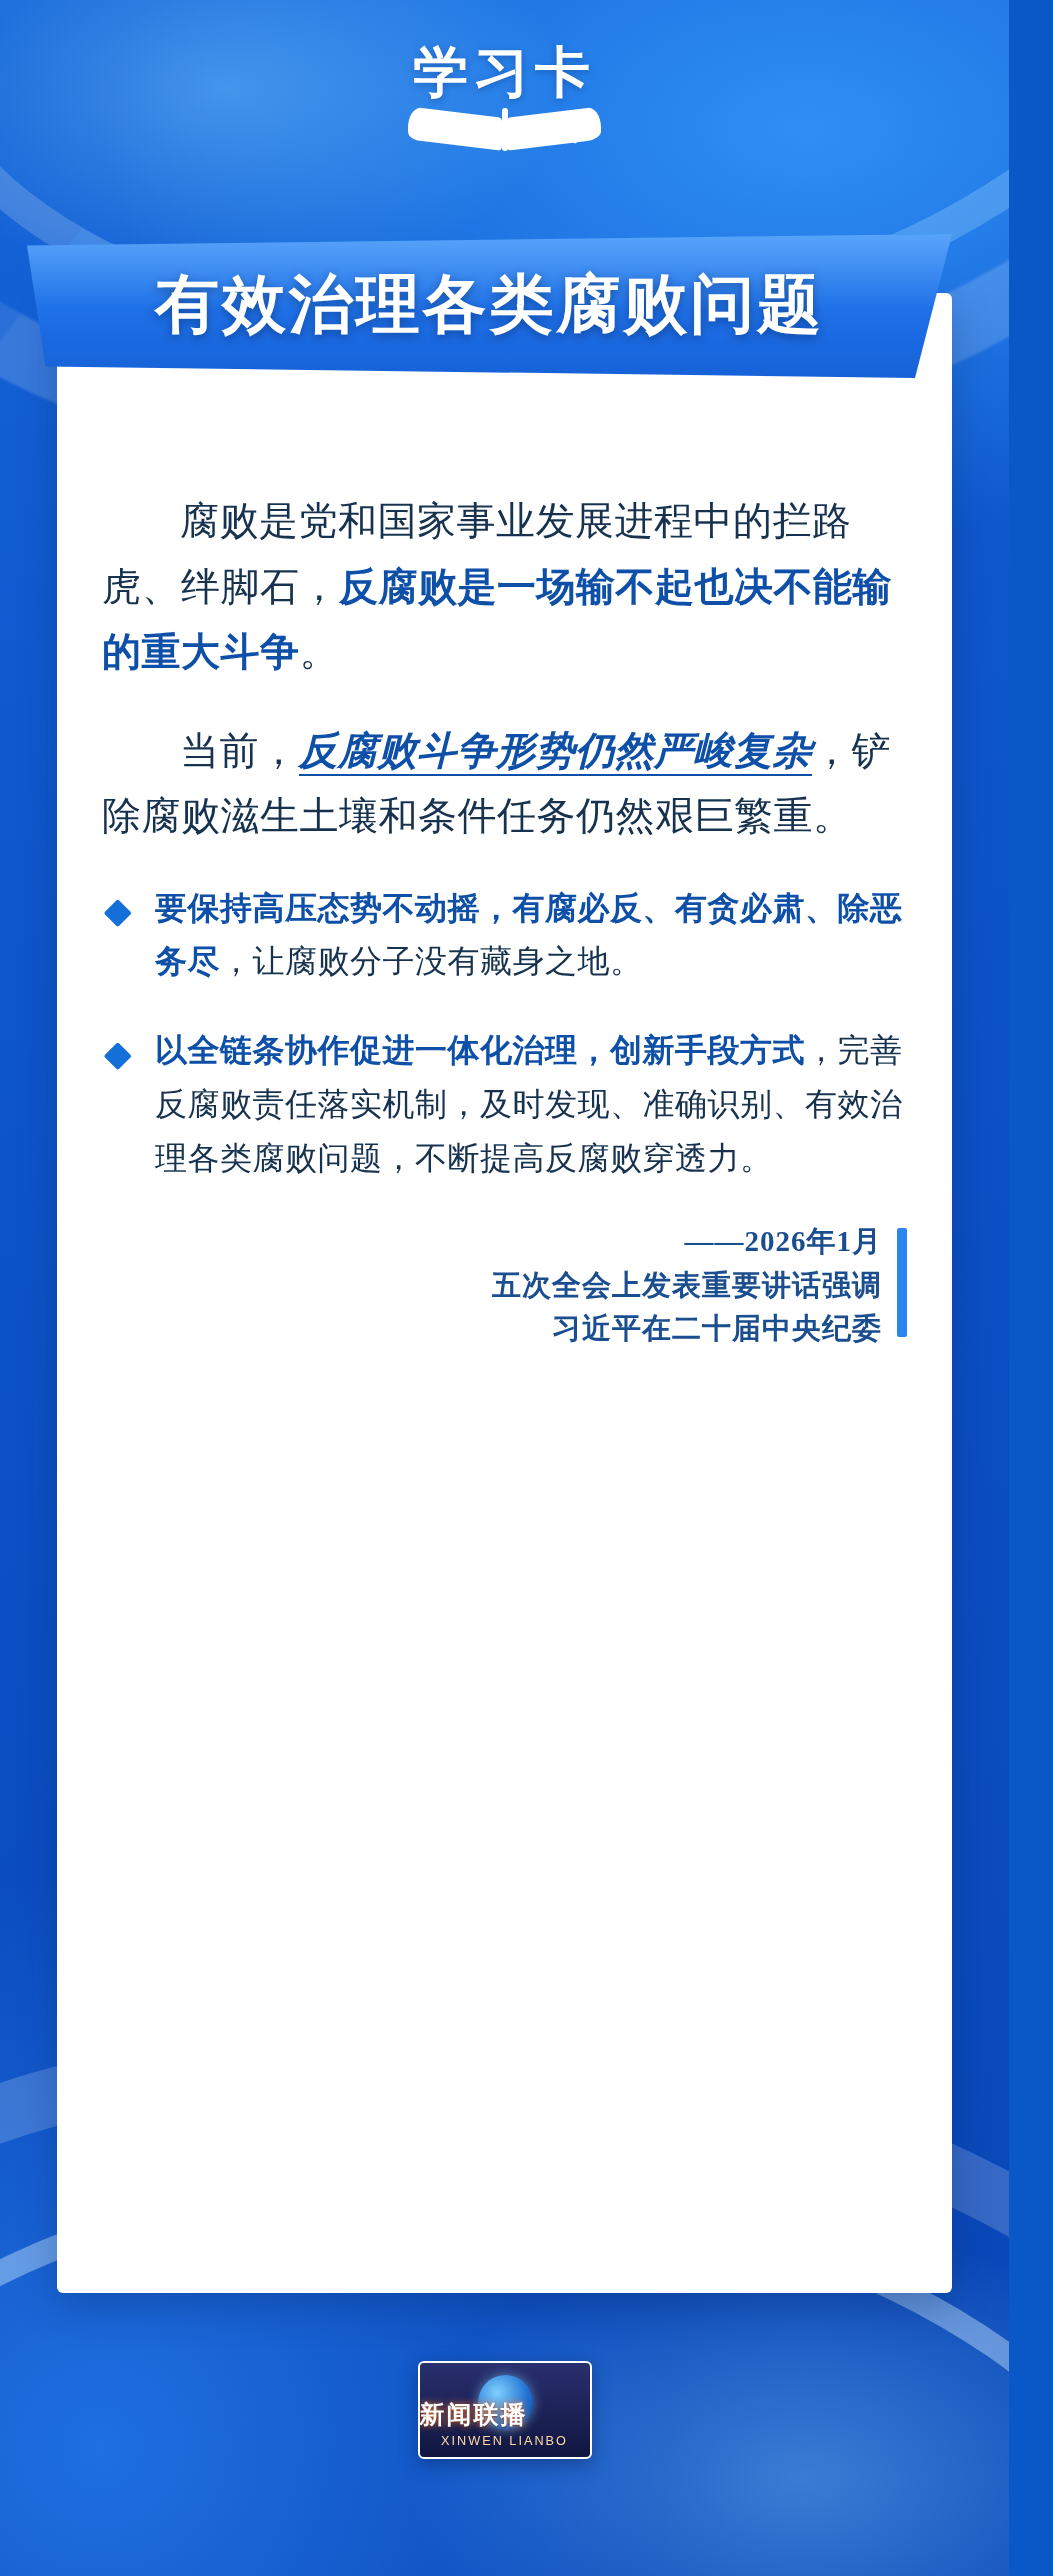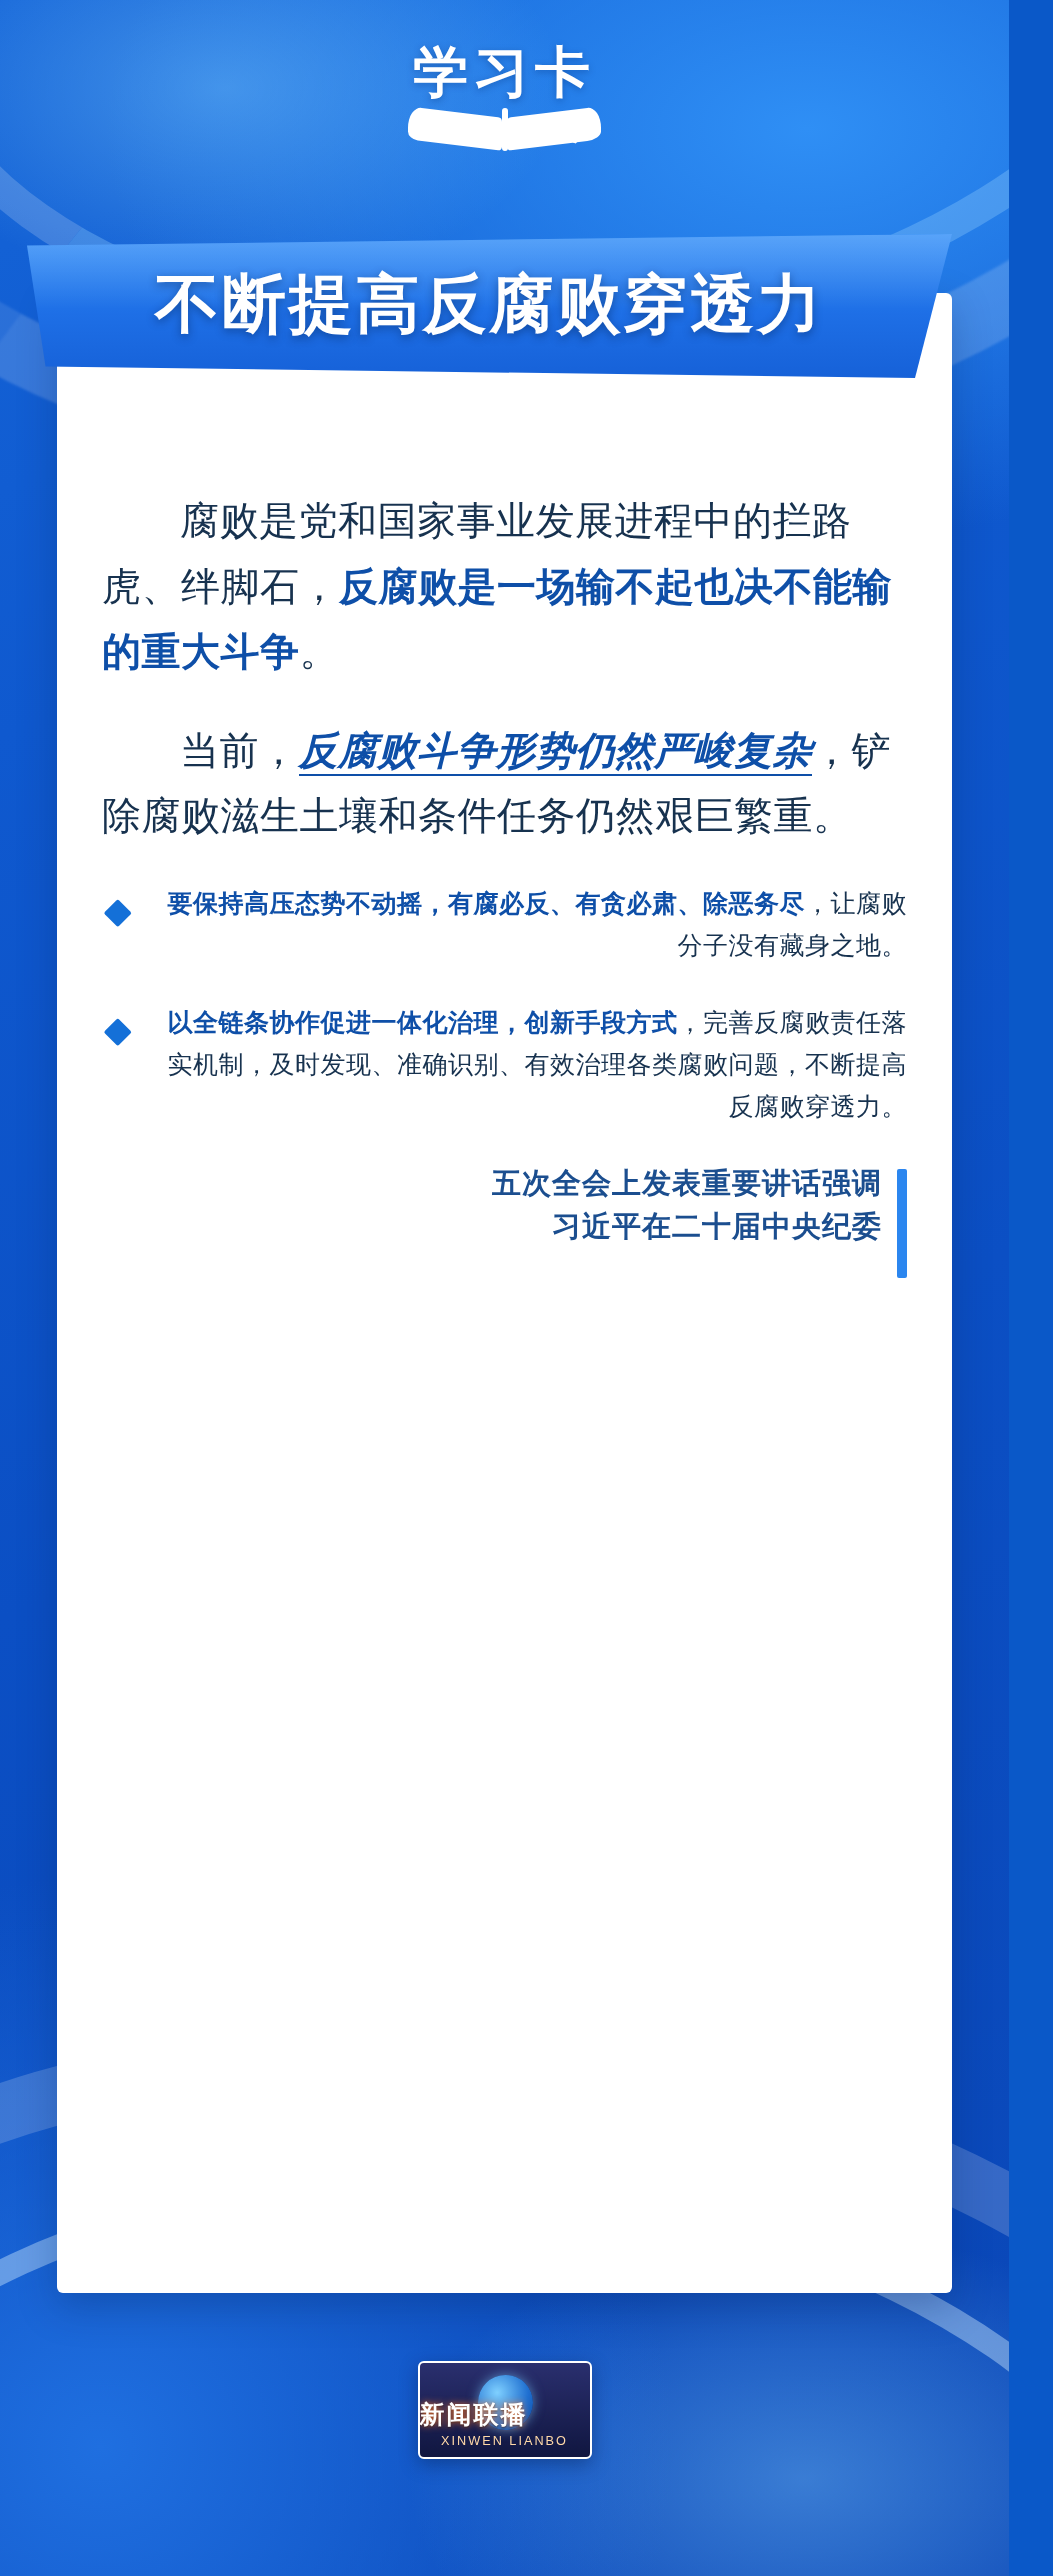--- a/index.html
+++ b/index.html
@@ -220,25 +220,24 @@
     left: 5.9px;
     top: 21.5px;
     width: 19.5px;
     height: 19.5px;
     background: #1470d8;
     transform: rotate(45deg);
     border-radius: 2px;
   }
   .bullet p {
     margin: 0;
-    font-size: 25px;
+    font-size: 32px;
     line-height: 1.68;
     color: #17324f;
     letter-spacing: 0.5px;
-    text-align: right;
   }
   .bullet p .b {
     font-weight: bold;
     color: #0e4fa8;
   }
 
   .attrib {
     margin-top: 25px;
     position: relative;
     padding-right: 25px;
@@ -358,32 +357,33 @@
           <p>
             <span class="b">以全链条协作促进一体化治理，创新手段方式</span><span>，完善反腐败责任落实机制，及时发现、准确识别、有效治理各类腐败问题，不断提高反腐败穿透力。</span>
           </p>
         </div>
 
 
       </div>
 
       <div class="attrib">
         <span class="bar"></span>
+        <div class="line">——2026年1月</div>
         <div class="line">五次全会上发表重要讲话强调</div>
         <div class="line">习近平在二十届中央纪委</div>
       </div>
 
     </div>
   </div>
 
   <div class="banner-wrap">
     <div class="banner">
       <div class="banner-gloss"></div>
     </div>
-    <div class="banner-title">不断提高反腐败穿透力</div>
+    <div class="banner-title">有效治理各类腐败问题</div>
   </div>
 
   <div class="footer">
     <div class="logo-box">
       <div class="logo-globe"></div>
       <div class="logo-cn">新闻联播</div>
       <div class="logo-en">XINWEN LIANBO</div>
     </div>
   </div>
 

